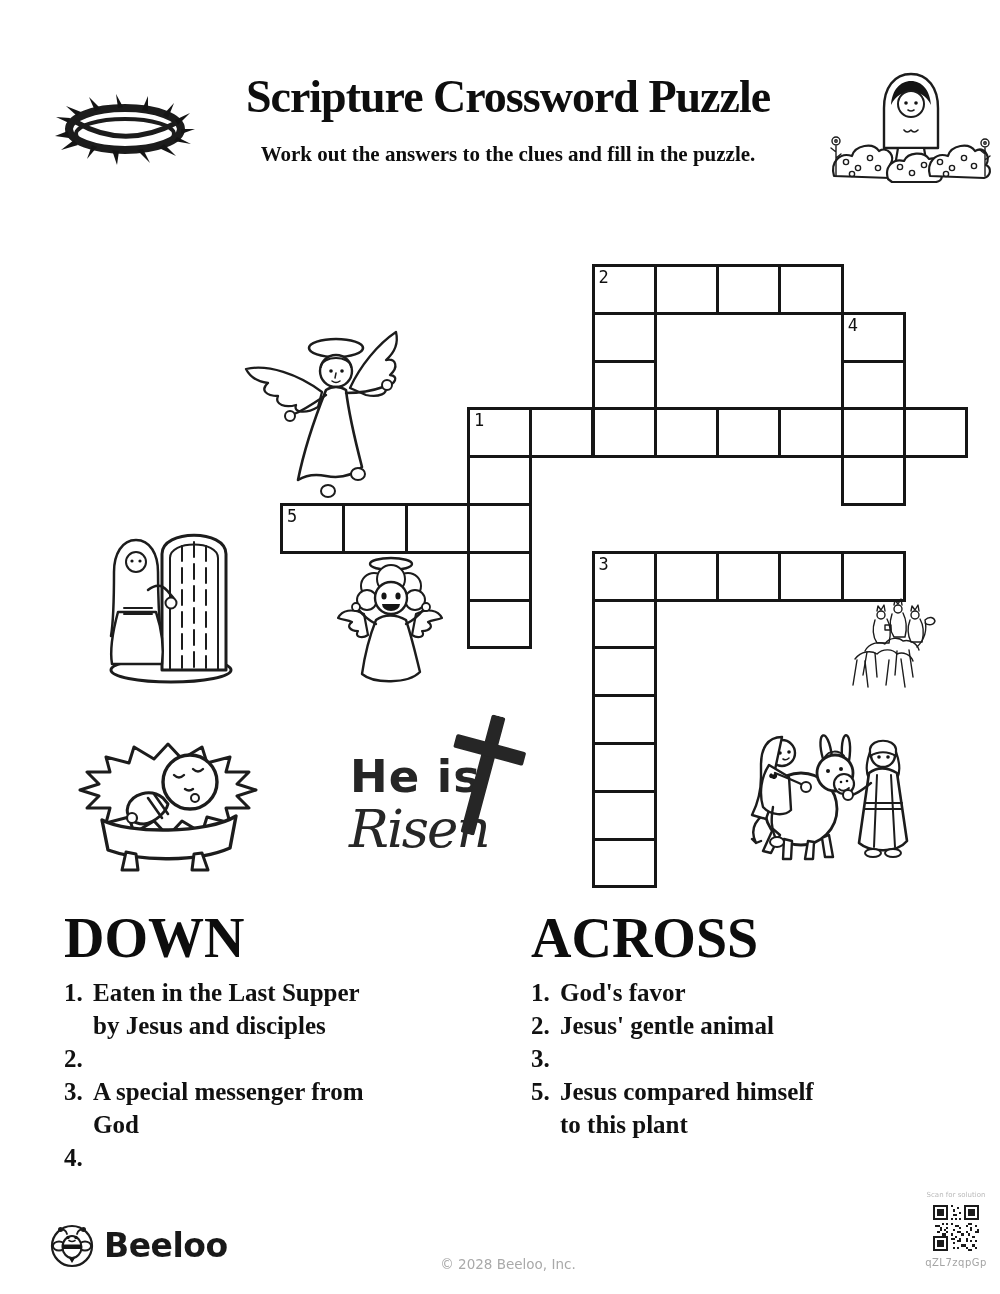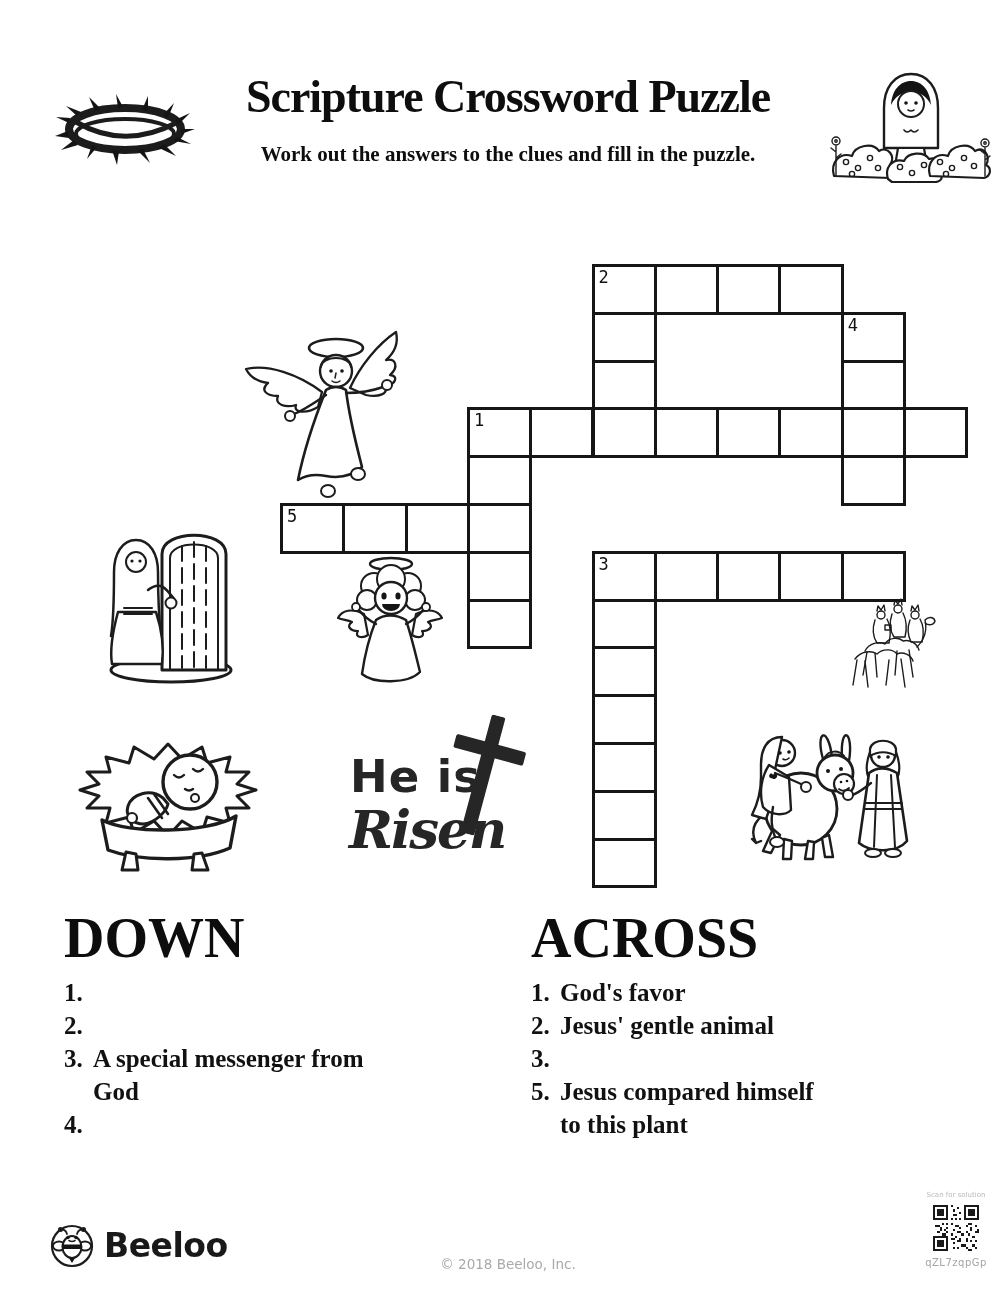--- a/index.html
+++ b/index.html
@@ -24,21 +24,21 @@
   
   .ill svg{display:block;width:100%;height:100%;}
   .ln{fill:none;stroke:#1c1c1c;stroke-linecap:round;stroke-linejoin:round;}
   .fw{fill:#ffffff;stroke:#1c1c1c;stroke-linecap:round;stroke-linejoin:round;}
   .fb{fill:#141414;stroke:none;}
   
   .risen-box{left:345px;top:712px;width:185px;height:155px;}
   .heis{position:absolute;left:5px;top:38px;font-family:"DejaVu Sans", sans-serif;
         font-weight:bold;font-size:45px;color:#262626;letter-spacing:1px;}
   .risen{position:absolute;left:4px;top:86px;font-family:"DejaVu Serif", serif;font-style:italic;
-         font-weight:bold;font-size:53px;color:#262626;letter-spacing:-2px;z-index:2;}
+         font-weight:normal;font-size:53px;color:#262626;letter-spacing:-2px;z-index:2;}
   .cross-wrap{position:absolute;left:100px;top:2px;width:76px;height:122px;transform:rotate(15deg);z-index:1;}
   
   .brand{left:34px;top:1212px;width:300px;height:50px;display:flex;align-items:center;margin-top:8px;}
   .brand-text{font-family:"DejaVu Sans", sans-serif;font-weight:bold;font-size:33px;
               letter-spacing:-0.5px;color:#191919;margin-left:10px;}
   .copyright{left:0;right:0;top:1256px;text-align:center;font-family:"DejaVu Sans", sans-serif;
              font-size:13.5px;color:#a9a9a9;}
   .qr-label{left:880px;top:1191px;width:120px;text-align:center;font-family:"DejaVu Sans", sans-serif;
             font-size:7px;color:#b9b9b9;}
   .qr{left:917px;top:1205px;width:46px;height:46px;}
@@ -311,20 +311,22 @@
       <ellipse class="fw" cx="162" cy="138" rx="8" ry="4" stroke-width="2"></ellipse>
       <ellipse class="fw" cx="182" cy="138" rx="8" ry="4" stroke-width="2"></ellipse>
     </svg>
   </div>
 
   <div class="clues" style="left:64px;width:410px;">
     <h2>DOWN</h2>
     <ol>
       <li>
           <span class="num">1.</span>
+          <span class="txt">Eaten in the Last Supper
+by Jesus and disciples</span>
         </li>
       <li>
           <span class="num">2.</span>
         </li>
       <li>
           <span class="num">3.</span>
           <span class="txt">A special messenger from
 God</span>
         </li>
       <li>
@@ -370,21 +372,21 @@
         <path class="fb" d="M12.8 22.5 L31.2 22.5 L31.2 27 L12.8 27 Z"></path>
         <circle class="fb" cx="18" cy="15.5" r="1.7"></circle>
           <circle class="fb" cx="26" cy="15.5" r="1.7"></circle>
         <path class="ln" d="M19 18.5 Q22 20.5 25 18.5" stroke-width="1.6"></path>
         <path class="fb" d="M19 36 L25 36 L22 41 Z"></path>
       </svg>
     </span>
     <span class="brand-text">Beeloo</span>
   </div>
 
-  <div class="abs copyright">© 2018 Beeloo, Inc.</div>
+  <div class="abs copyright">© 2028 Beeloo, Inc.</div>
 
   <div class="abs qr-label">Scan for solution</div>
   <div class="abs qr ill">
     <svg viewBox="0 0 21 21" shape-rendering="crispEdges">
       <g fill="#1a1a1a">
         <rect x="0" y="0" width="7" height="7"></rect>
           <rect x="14" y="0" width="7" height="7"></rect>
           <rect x="0" y="14" width="7" height="7"></rect>
       </g>
       <g fill="#ffffff">

